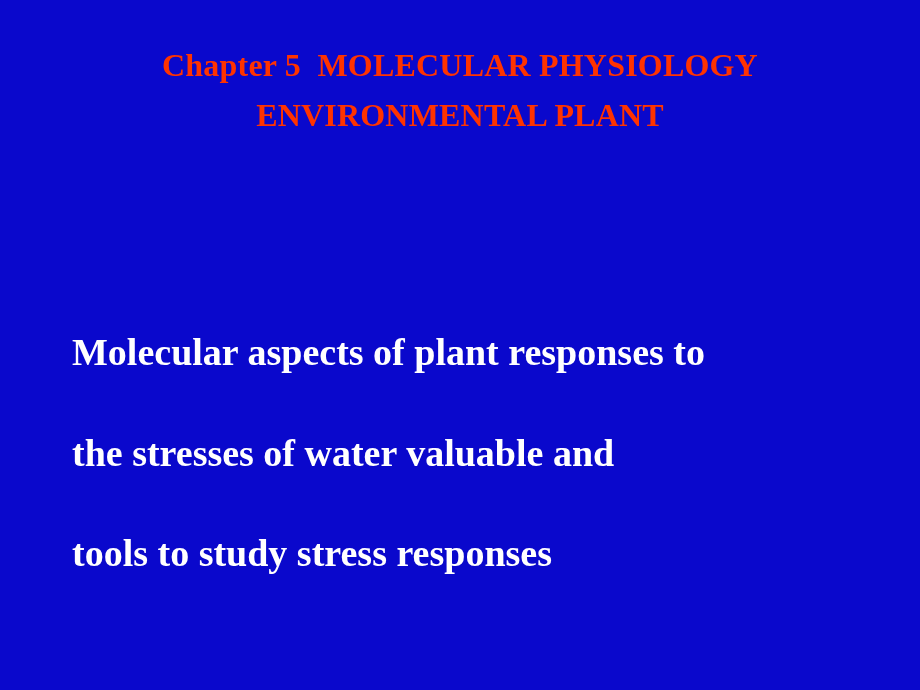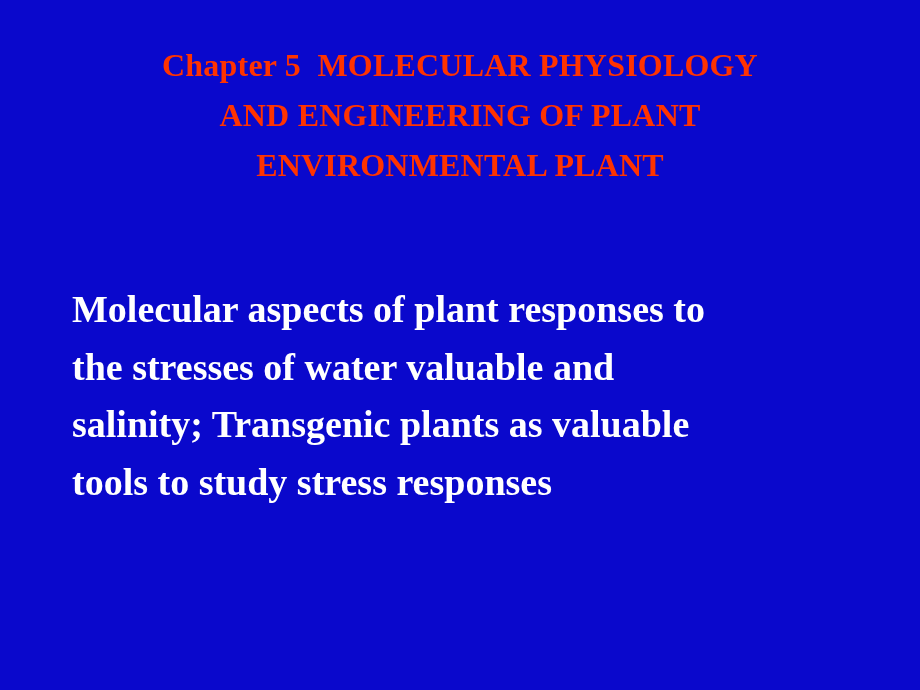--- a/index.html
+++ b/index.html
@@ -52,33 +52,32 @@
     color: #ffffff;
     font-family: "Liberation Serif", "DejaVu Serif", serif;
     font-weight: bold;
     font-size: 38px;
     line-height: 57.5px;
     letter-spacing: 0px;
   }
   .body-line {
     display: block;
     white-space: pre;
+    margin-top: 43px;
   }
 </style>
 </head>
 <body>
 
 <div id="slide" style="background: rgb(10, 8, 204);">
 
   <div id="slide-title" style="color: rgb(255, 51, 0);">
     <span class="title-line">Chapter 5  MOLECULAR PHYSIOLOGY</span>
-    <span class="title-line">AND ENGINEERING OF PLANT</span>
     <span class="title-line">ENVIRONMENTAL PLANT</span>
   </div>
 
   <div id="slide-body" style="color: rgb(255, 255, 255);">
     <span class="body-line">Molecular aspects of plant responses to</span>
     <span class="body-line">the stresses of water valuable and</span>
-    <span class="body-line">salinity; Transgenic plants as valuable</span>
     <span class="body-line">tools to study stress responses</span>
   </div>
 
 </div>
 
 </body></html>

